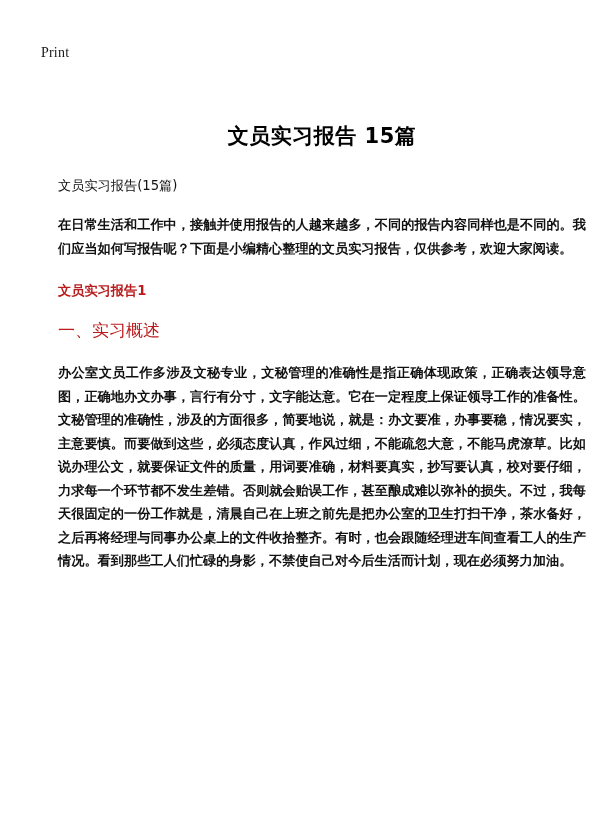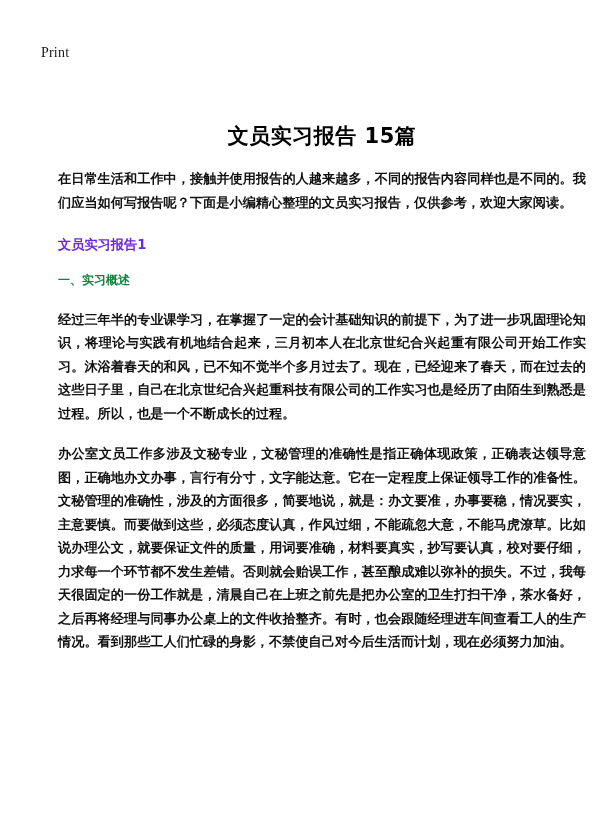--- a/index.html
+++ b/index.html
@@ -63,47 +63,47 @@
     text-justify: inter-character;
     color: #111;
     word-break: break-all;
     font-weight: bold;
   }
   h2.sec-heading {
     margin: 20px 0 0 0;
     font-size: 13.2px;
     font-weight: bold;
     line-height: 1.6;
-    color: #6d28d9;
+    color: #b91c1c;
   }
   h3.sub-heading {
     margin: 16px 0 0 0;
-    font-size: 12px;
-    font-weight: bold;
+    font-size: 17px;
+    font-weight: normal;
     line-height: 1.6;
-    color: #15803d;
+    color: #b91c1c;
   }
 </style>
 </head>
 <body>
 
 <div class="page">
 
   <div class="print-label">Print</div>
 
   <div class="content">
 
     <h1 class="doc-title">文员实习报告 15篇</h1>
 
+    <div class="subtitle">文员实习报告(15篇)</div>
 
     <p class="body-text">在日常生活和工作中，接触并使用报告的人越来越多，不同的报告内容同样也是不同的。我们应当如何写报告呢？下面是小编精心整理的文员实习报告，仅供参考，欢迎大家阅读。</p>
 
     <h2 class="sec-heading">文员实习报告1</h2>
 
     <h3 class="sub-heading">一、实习概述</h3>
 
-    <p class="body-text">经过三年半的专业课学习，在掌握了一定的会计基础知识的前提下，为了进一步巩固理论知识，将理论与实践有机地结合起来，三月初本人在北京世纪合兴起重有限公司开始工作实习。沐浴着春天的和风，已不知不觉半个多月过去了。现在，已经迎来了春天，而在过去的这些日子里，自己在北京世纪合兴起重科技有限公司的工作实习也是经历了由陌生到熟悉是过程。所以，也是一个不断成长的过程。</p>
 
 
     <p class="body-text">办公室文员工作多涉及文秘专业，文秘管理的准确性是指正确体现政策，正确表达领导意图，正确地办文办事，言行有分寸，文字能达意。它在一定程度上保证领导工作的准备性。文秘管理的准确性，涉及的方面很多，简要地说，就是：办文要准，办事要稳，情况要实，主意要慎。而要做到这些，必须态度认真，作风过细，不能疏忽大意，不能马虎潦草。比如说办理公文，就要保证文件的质量，用词要准确，材料要真实，抄写要认真，校对要仔细，力求每一个环节都不发生差错。否则就会贻误工作，甚至酿成难以弥补的损失。不过，我每天很固定的一份工作就是，清晨自己在上班之前先是把办公室的卫生打扫干净，茶水备好，之后再将经理与同事办公桌上的文件收拾整齐。有时，也会跟随经理进车间查看工人的生产情况。看到那些工人们忙碌的身影，不禁使自己对今后生活而计划，现在必须努力加油。</p>
 
   </div>
 </div>
 
 </body></html>

